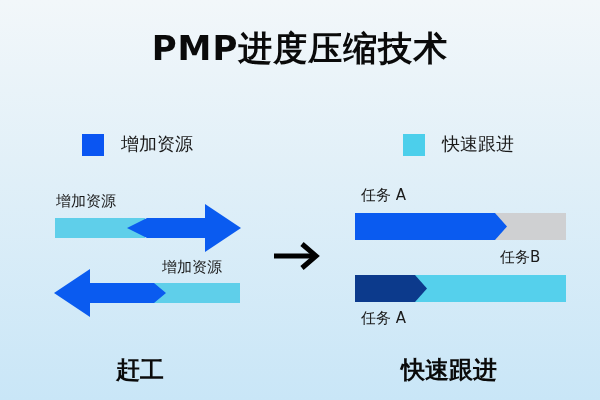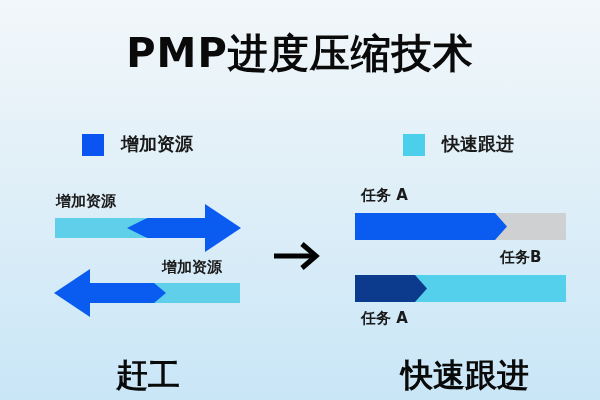--- a/index.html
+++ b/index.html
@@ -2,29 +2,29 @@
 <html><head>
 <meta charset="utf-8">
 <style>
   html, body { margin: 0; padding: 0; }
   body {
     width: 600px; height: 400px; overflow: hidden; position: relative;
     background: linear-gradient(180deg, #f2f7fa 0%, #e2f0f8 40%, #c9e6f7 100%);
     font-family: "DejaVu Sans", "Liberation Sans", sans-serif;
     color: #111;
   }
-  .abs { position: absolute; font-weight: bold; }
+  .abs { position: absolute; }
   .title {
     left: 0; top: 26px; width: 600px; text-align: center;
-    font-size: 40px; font-weight: bold; letter-spacing: 1px; color: #0a0a0a;
+    font-size: 34px; font-weight: bold; letter-spacing: 1px; color: #0a0a0a;
   }
   .legend-swatch { width: 22px; height: 22px; }
   .legend-label { font-size: 18px; color: #1a1a1a; }
   .label { font-size: 15px; color: #1a1a1a; white-space: nowrap; }
-  .footer { font-size: 32px; font-weight: bold; color: #0a0a0a; }
+  .footer { font-size: 24px; font-weight: bold; color: #0a0a0a; }
   svg { display: block; }
 </style>
 </head>
 <body>
 
 <div class="abs title">PMP进度压缩技术</div>
 
 <div class="abs legend-swatch" style="left:82px; top:134px; background:#0a55f2;"></div>
 <div class="abs legend-label" style="left:121px; top:132px;">增加资源</div>
 <div class="abs legend-swatch" style="left:403px; top:134px; background:#4ccfeb;"></div>

